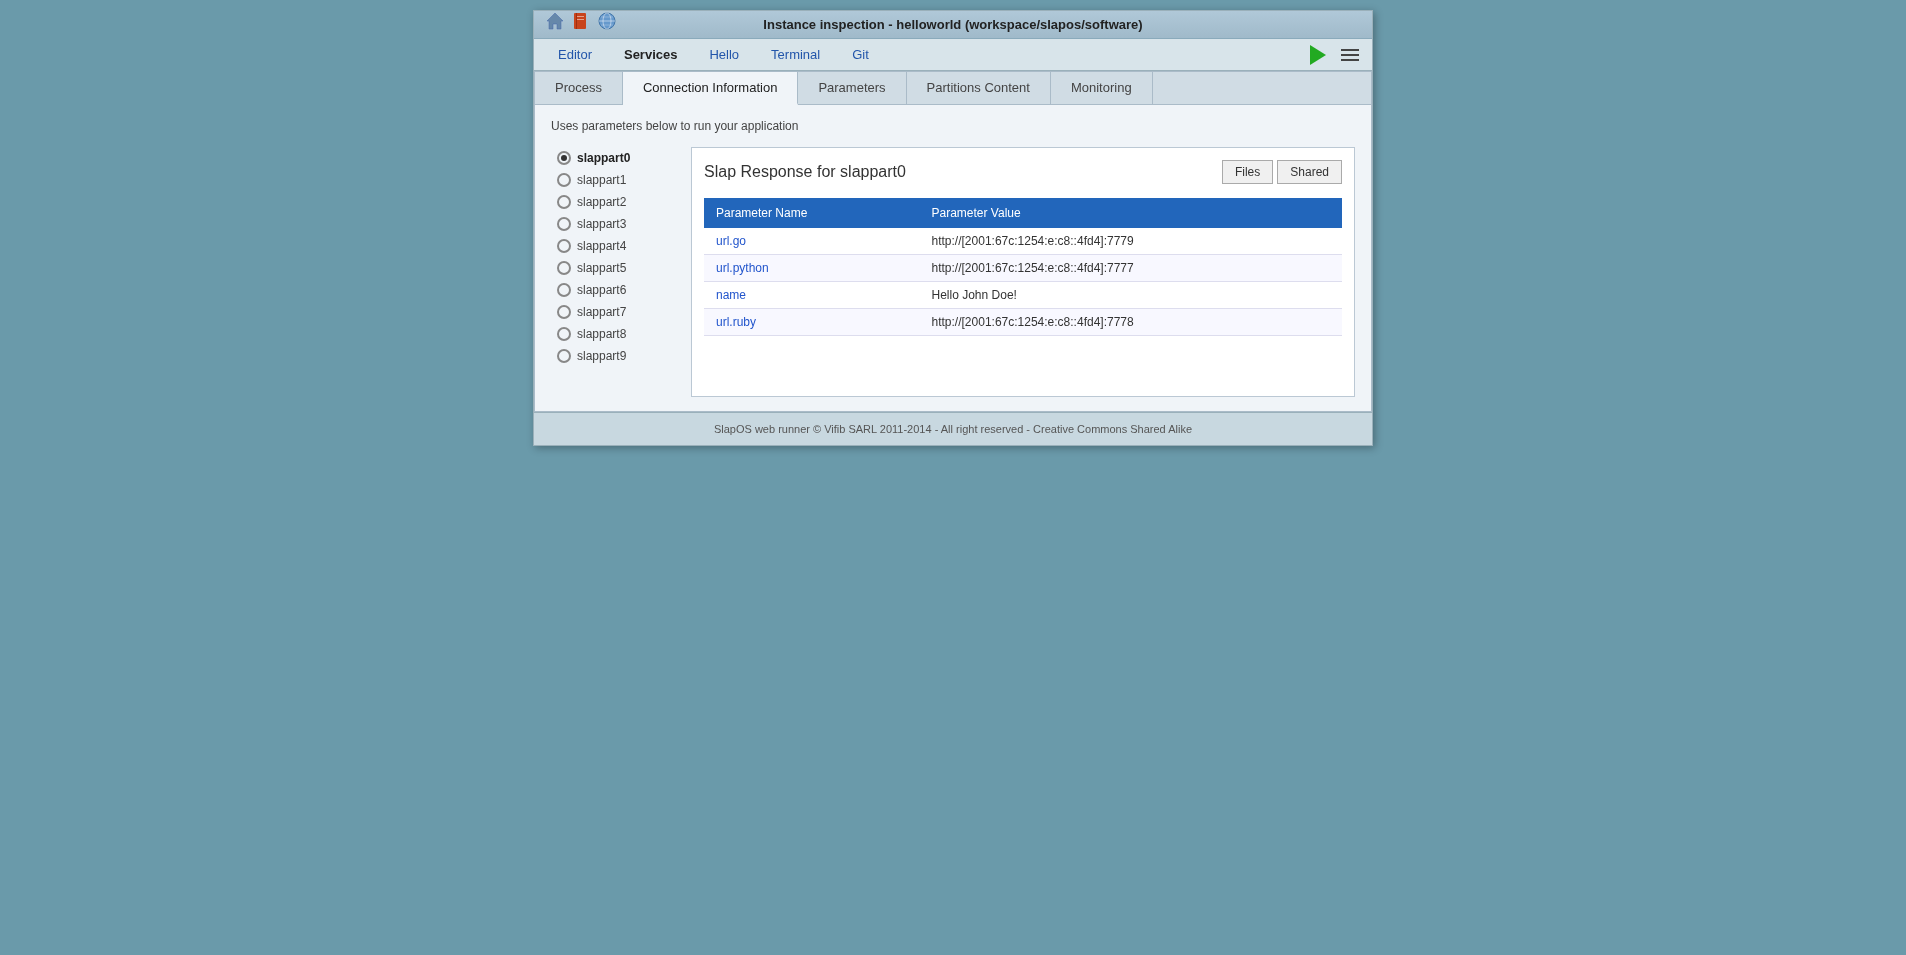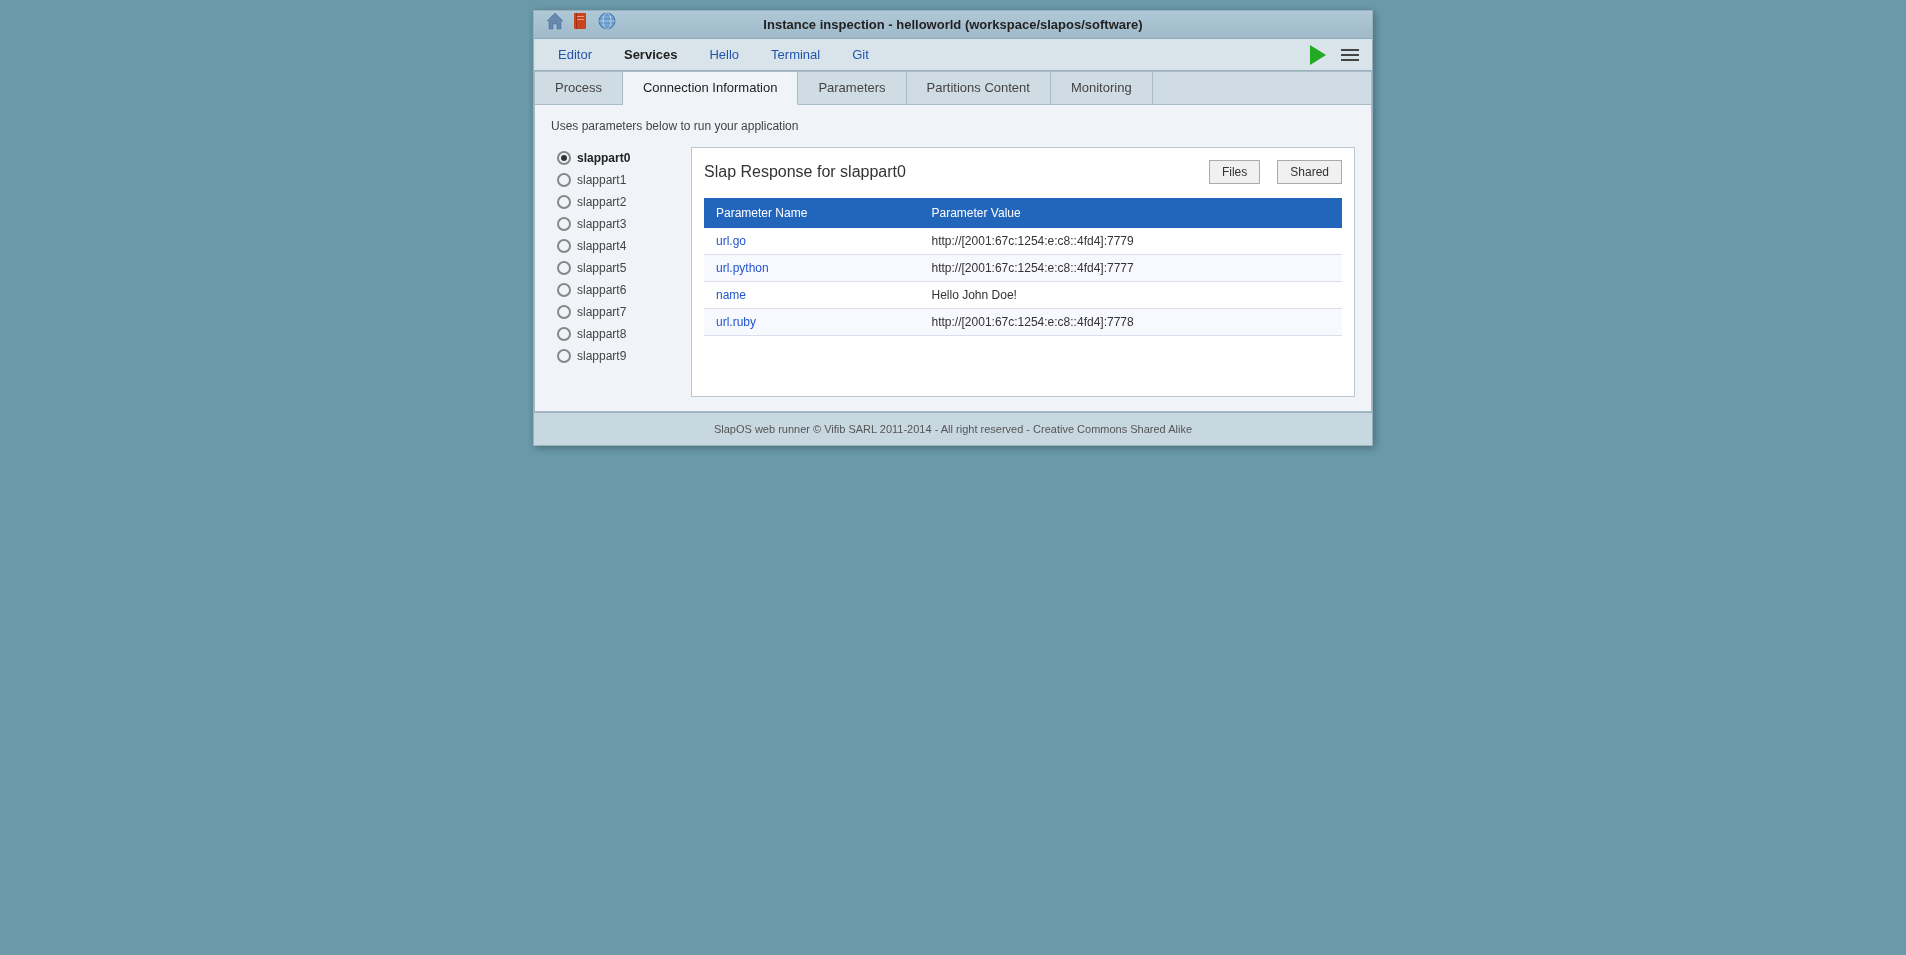--- a/index.html
+++ b/index.html
@@ -214,21 +214,21 @@
       justify-content: space-between;
       align-items: center;
       margin-bottom: 14px;
     }
     .slap-title {
       font-size: 16px;
       color: #333;
     }
     .slap-buttons {
       display: flex;
-      gap: 17px;
+      gap: 4px;
     }
     .slap-btn {
       padding: 4px 12px;
       background: #f0f0f0;
       border: 1px solid #aaa;
       cursor: pointer;
       font-size: 12px;
       color: #333;
     }
 

